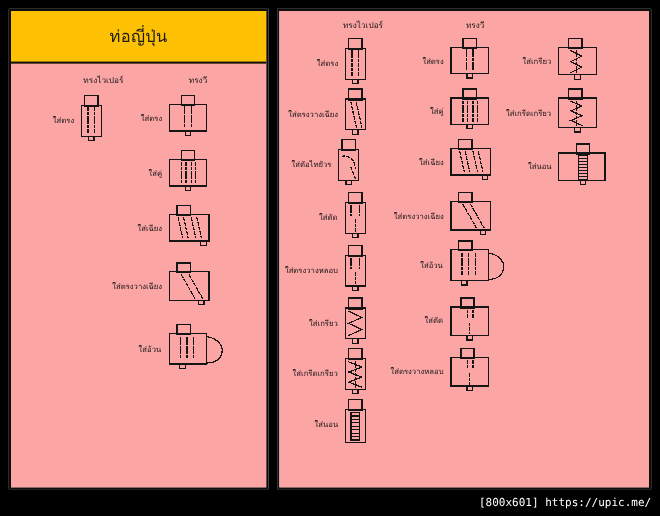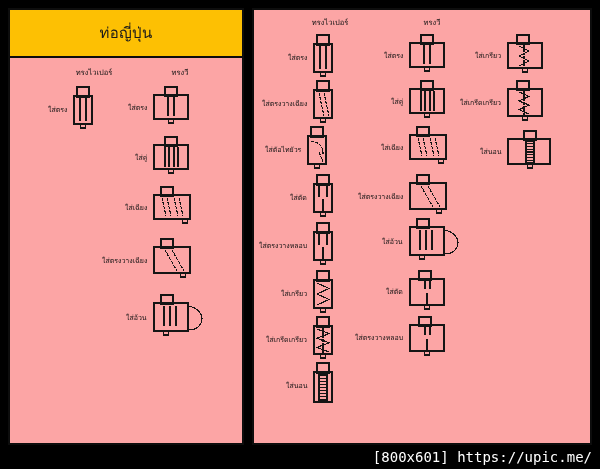--- a/index.html
+++ b/index.html
@@ -79,21 +79,21 @@
   .logo svg{display:block;}
 
   
   .footer{
     position:absolute;left:0;bottom:0;width:600px;height:24px;
     background:#000;
     display:flex;align-items:center;justify-content:flex-end;
     padding-right:8px;box-sizing:border-box;
   }
   .footer-text{
-    color:#ffffff;font-size:14px;
+    color:#ffffff;font-size:10px;
     font-family:"DejaVu Sans Mono","Liberation Mono",monospace;
     letter-spacing:0px;
   }
 </style>
 </head>
 <body>
 
 <div class="sheet">
 
   <div class="board">

